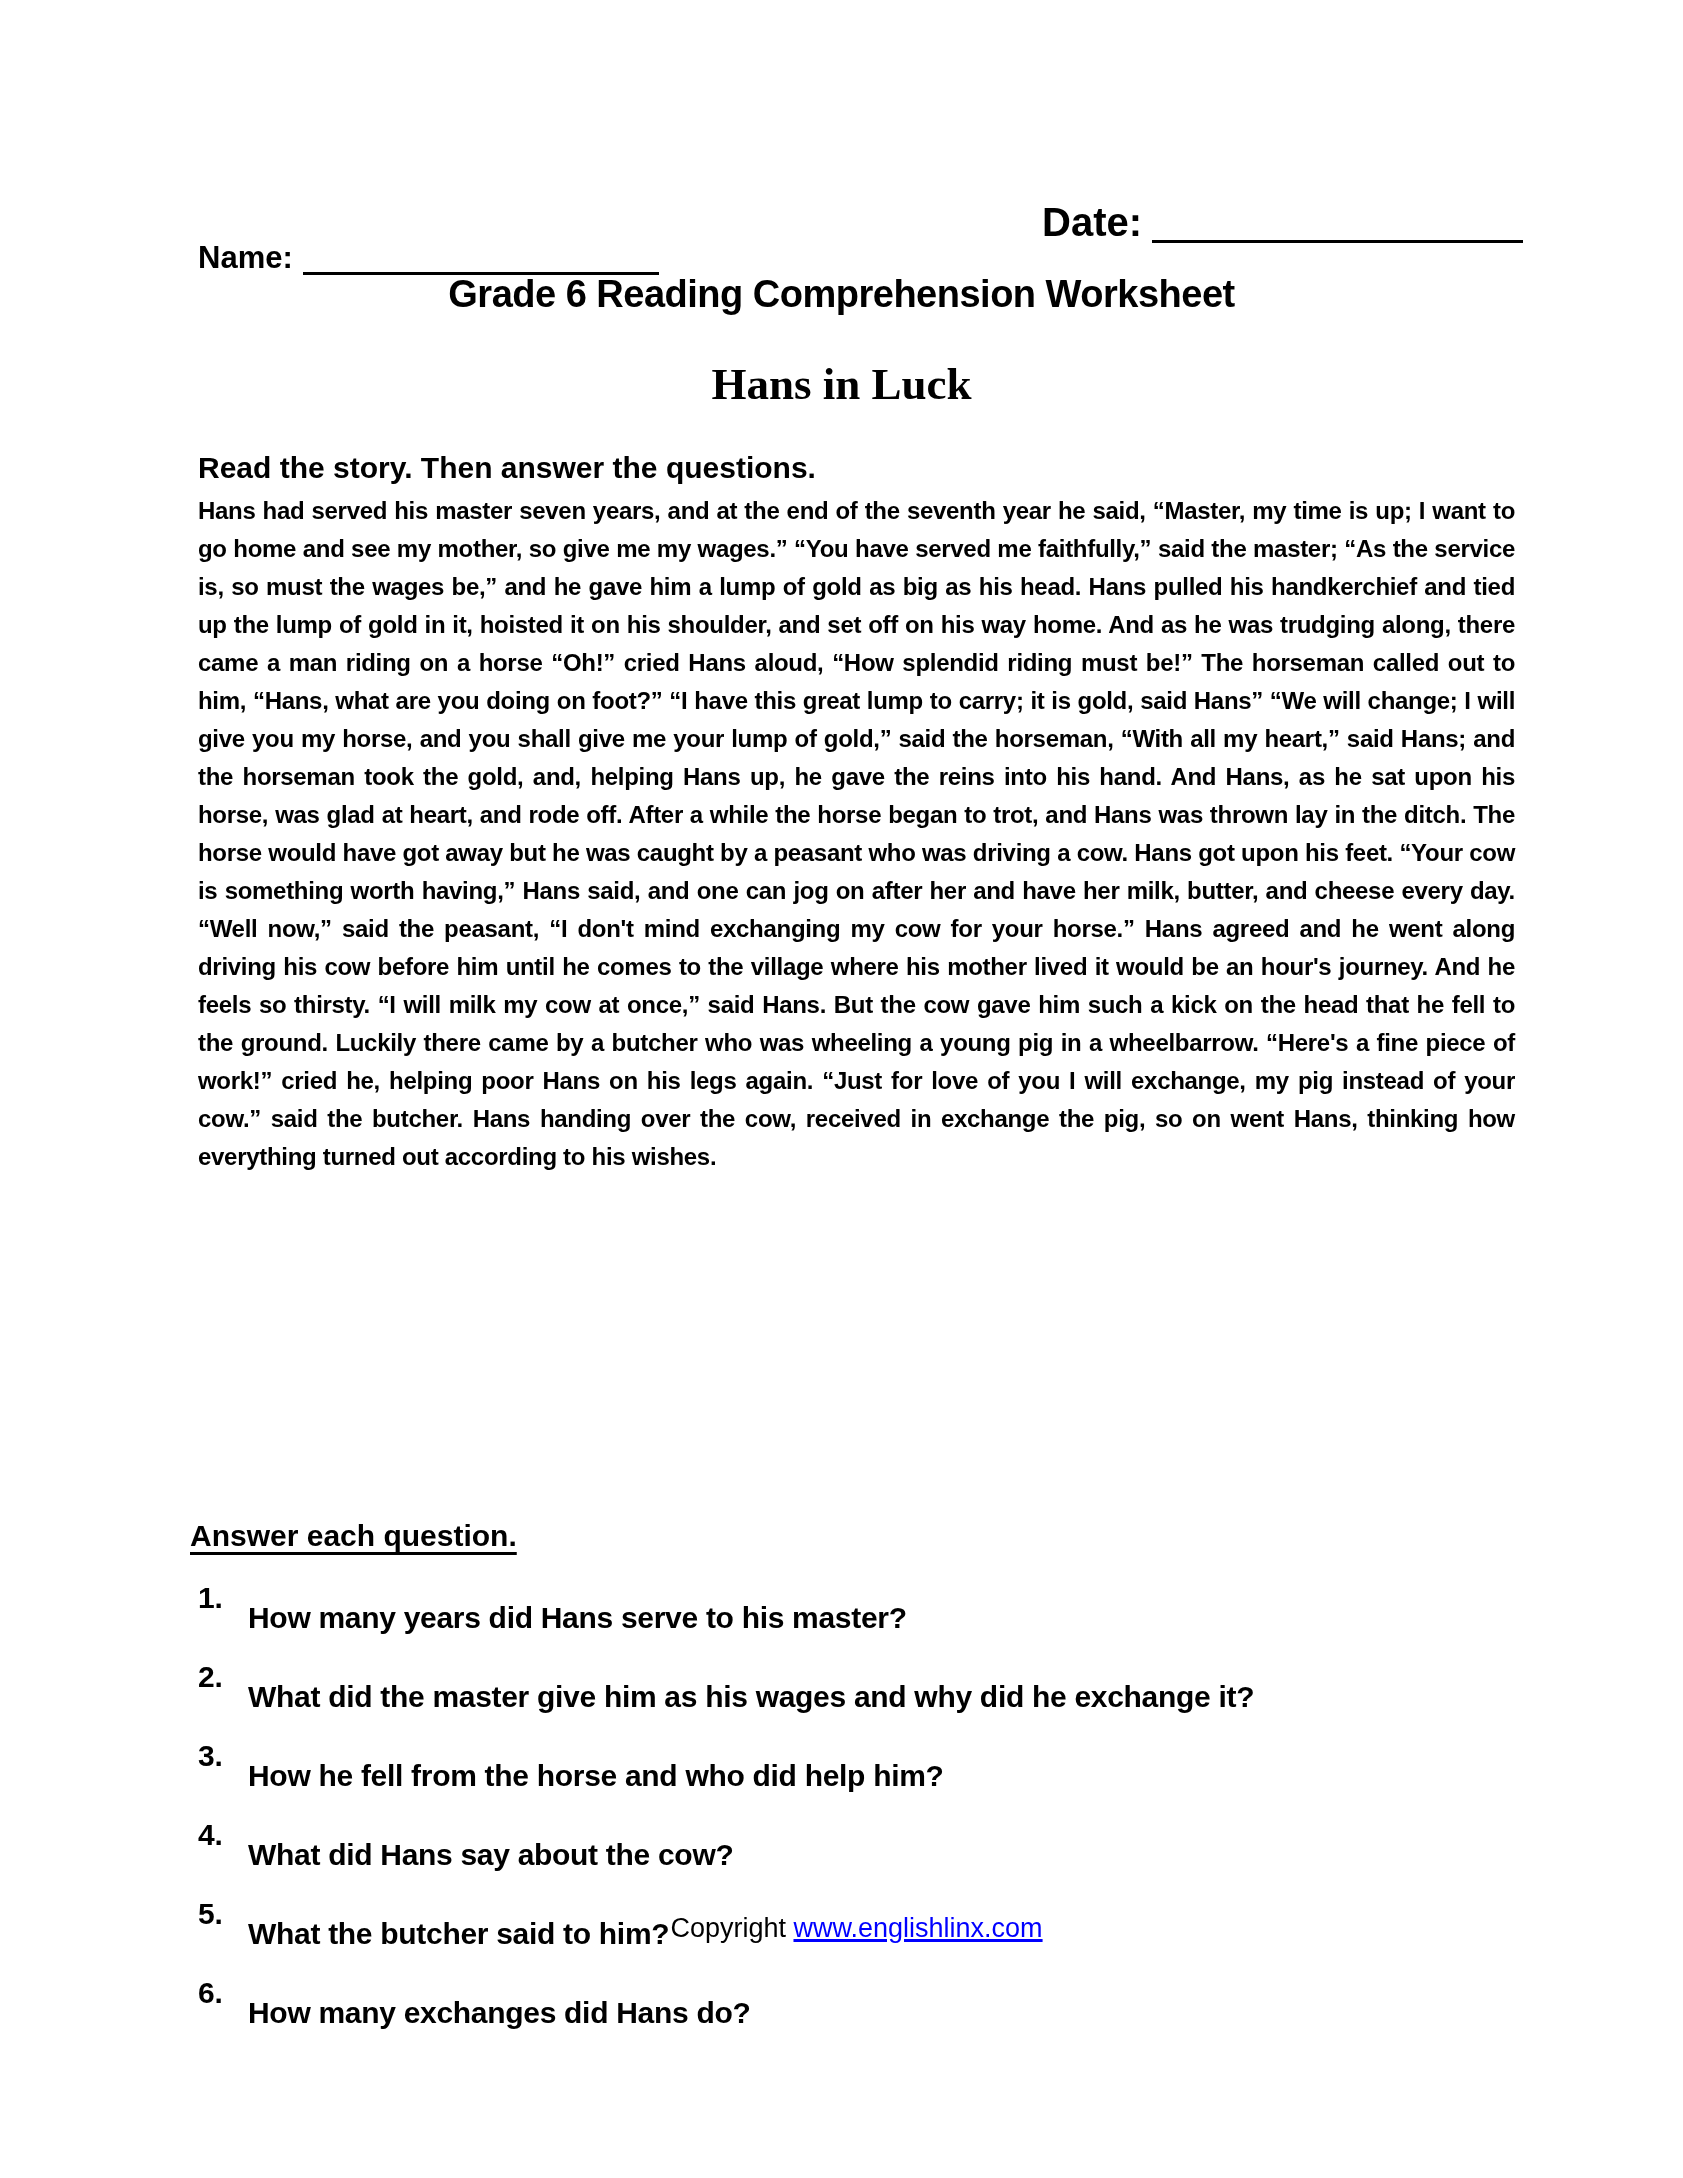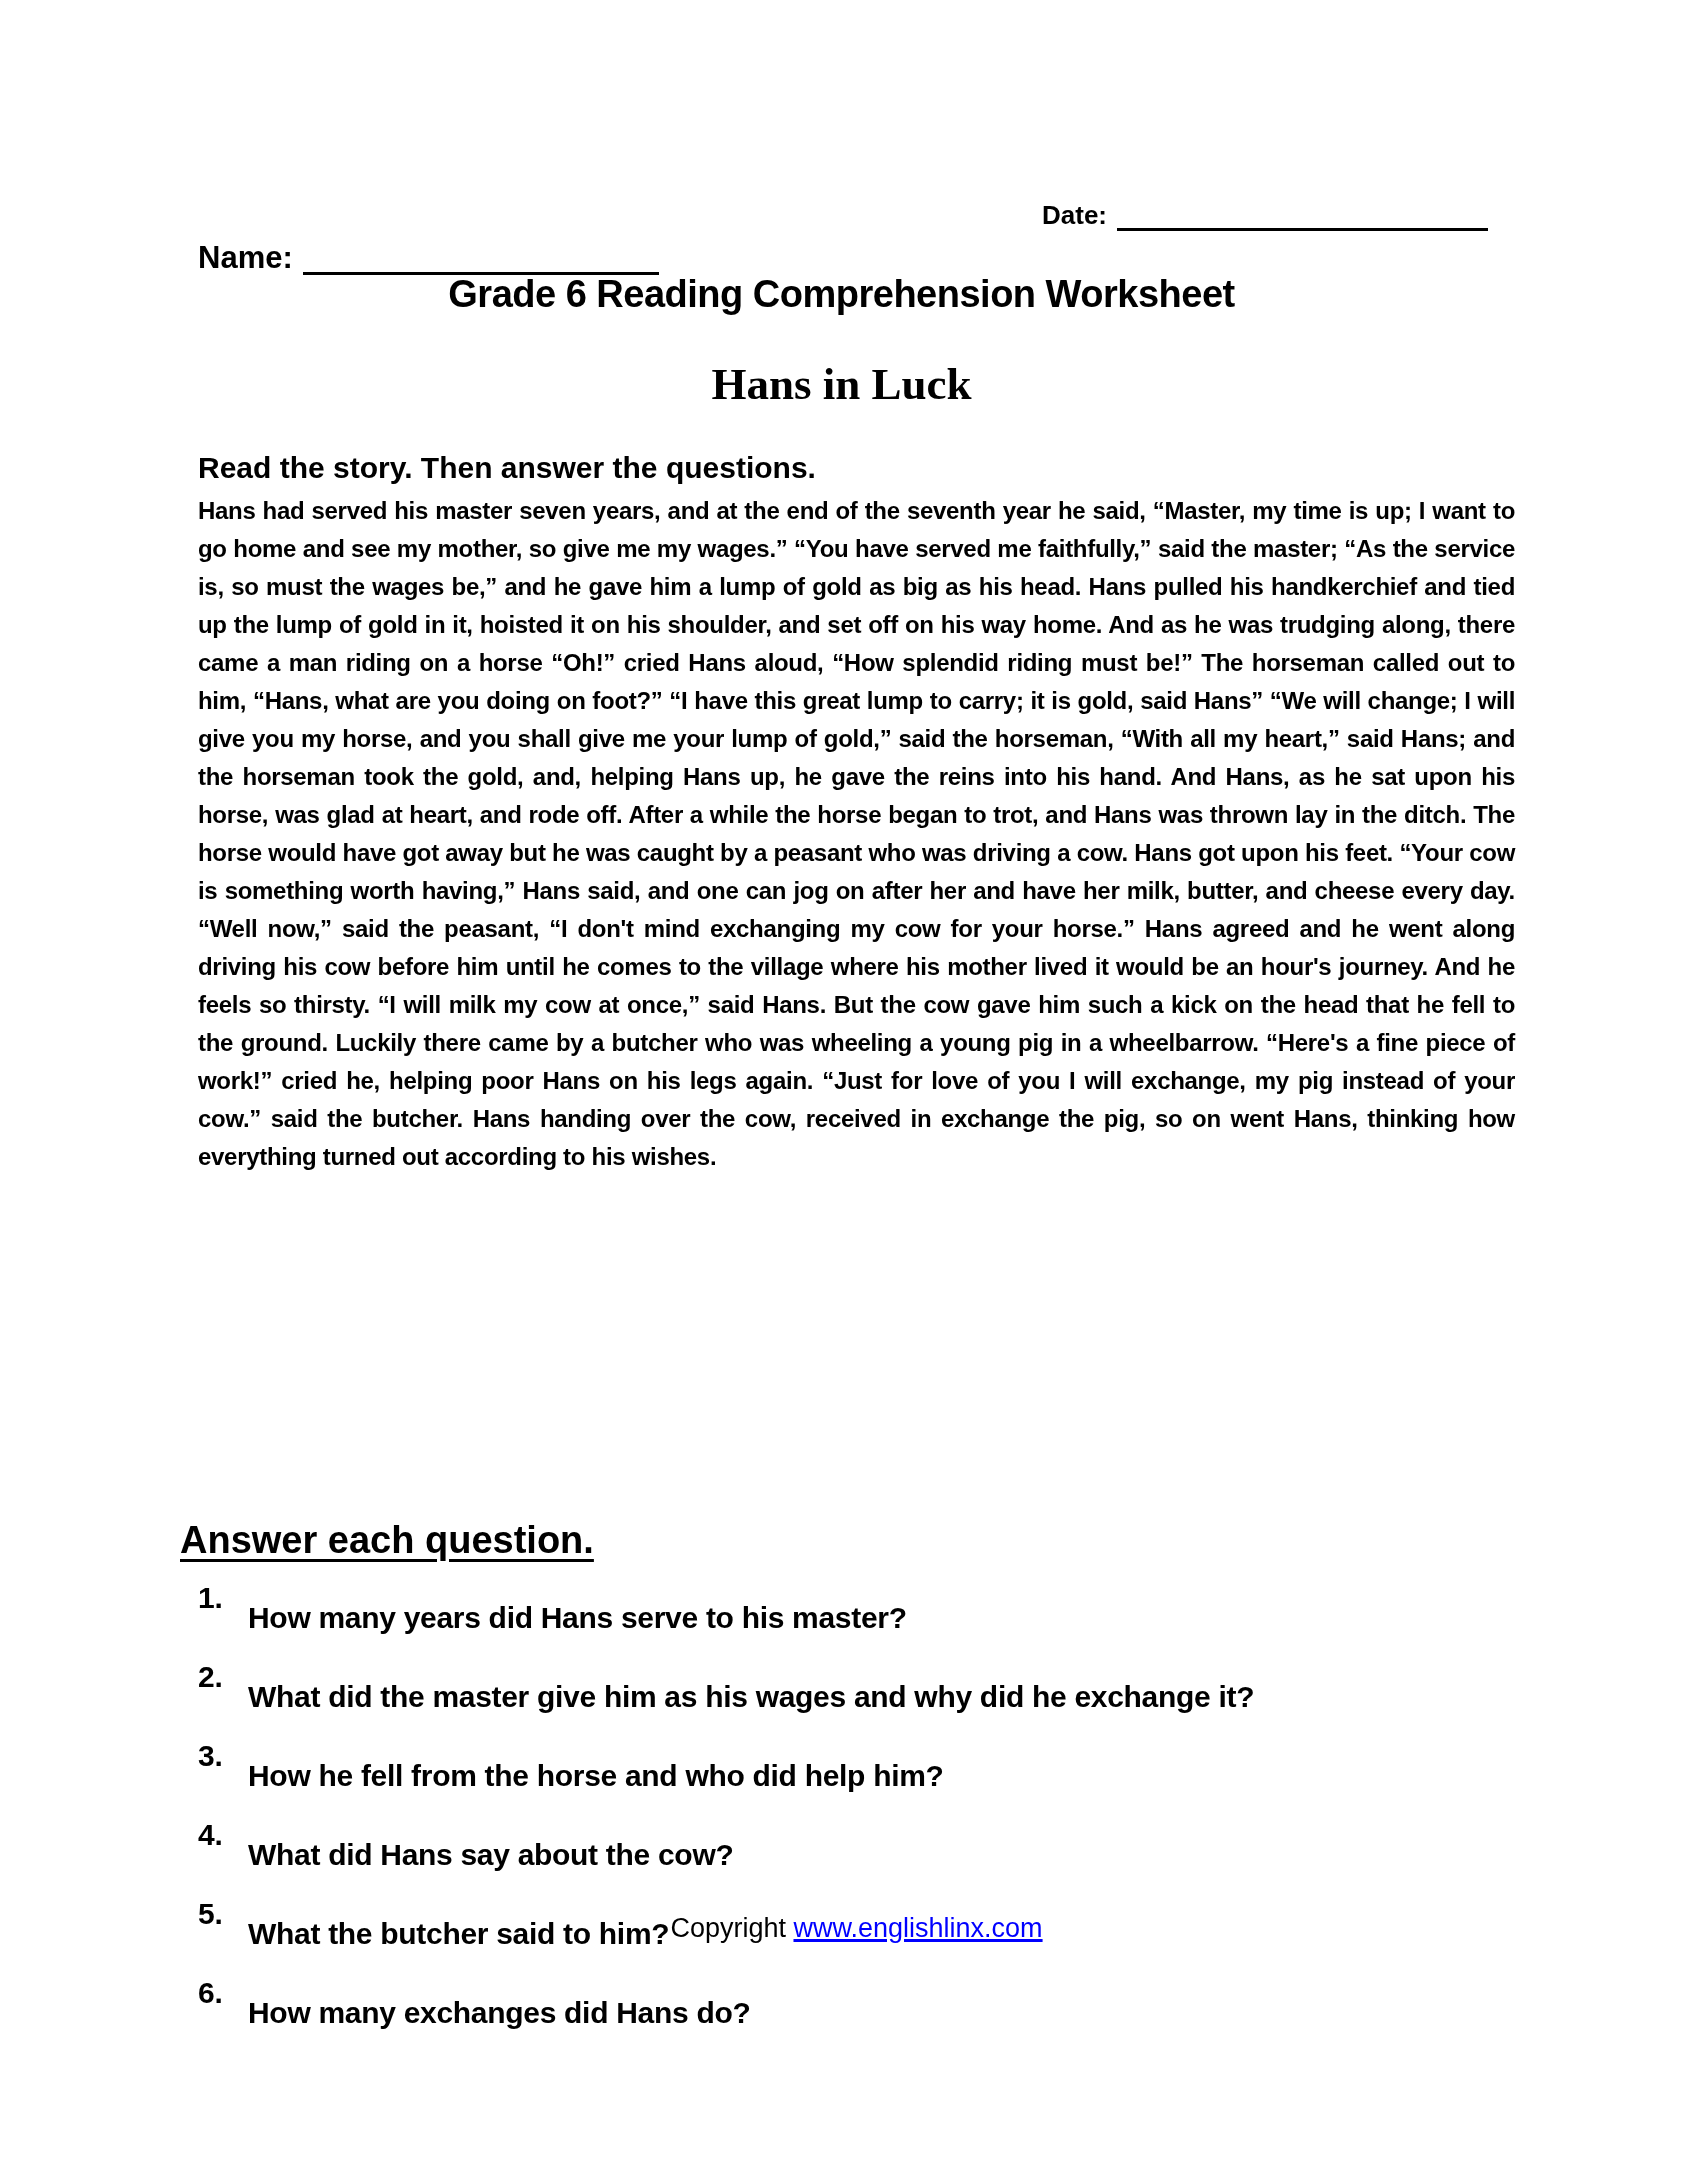--- a/index.html
+++ b/index.html
@@ -24,21 +24,21 @@
     left: 198px;
     font-size: 31px;
     font-weight: bold;
     white-space: nowrap;
     margin-top: 40px;
   }
   .date-group {
     position: absolute;
     top: 200px;
     left: 1042px;
-    font-size: 26px;
+    font-size: 40px;
     font-weight: bold;
     white-space: nowrap;
   }
   .blank-line {
     display: inline-block;
     border-bottom: 3px solid #000000;
     height: 1em;
     margin-left: 10px;
     vertical-align: -7px;
   }
@@ -84,22 +84,22 @@
     font-weight: bold;
     line-height: 38px;
     text-align: justify;
     letter-spacing: -0.3px;
   }
 
   
   .answer-heading {
     position: absolute;
     top: 1519px;
-    left: 180px;
-    font-size: 38px;
+    left: 190px;
+    font-size: 30px;
     font-weight: bold;
     text-decoration: underline;
     text-decoration-thickness: 3px;
     text-underline-offset: 6px;
   }
   .questions {
     position: absolute;
     top: 1582px;
     left: 198px;
     width: 1317px;

